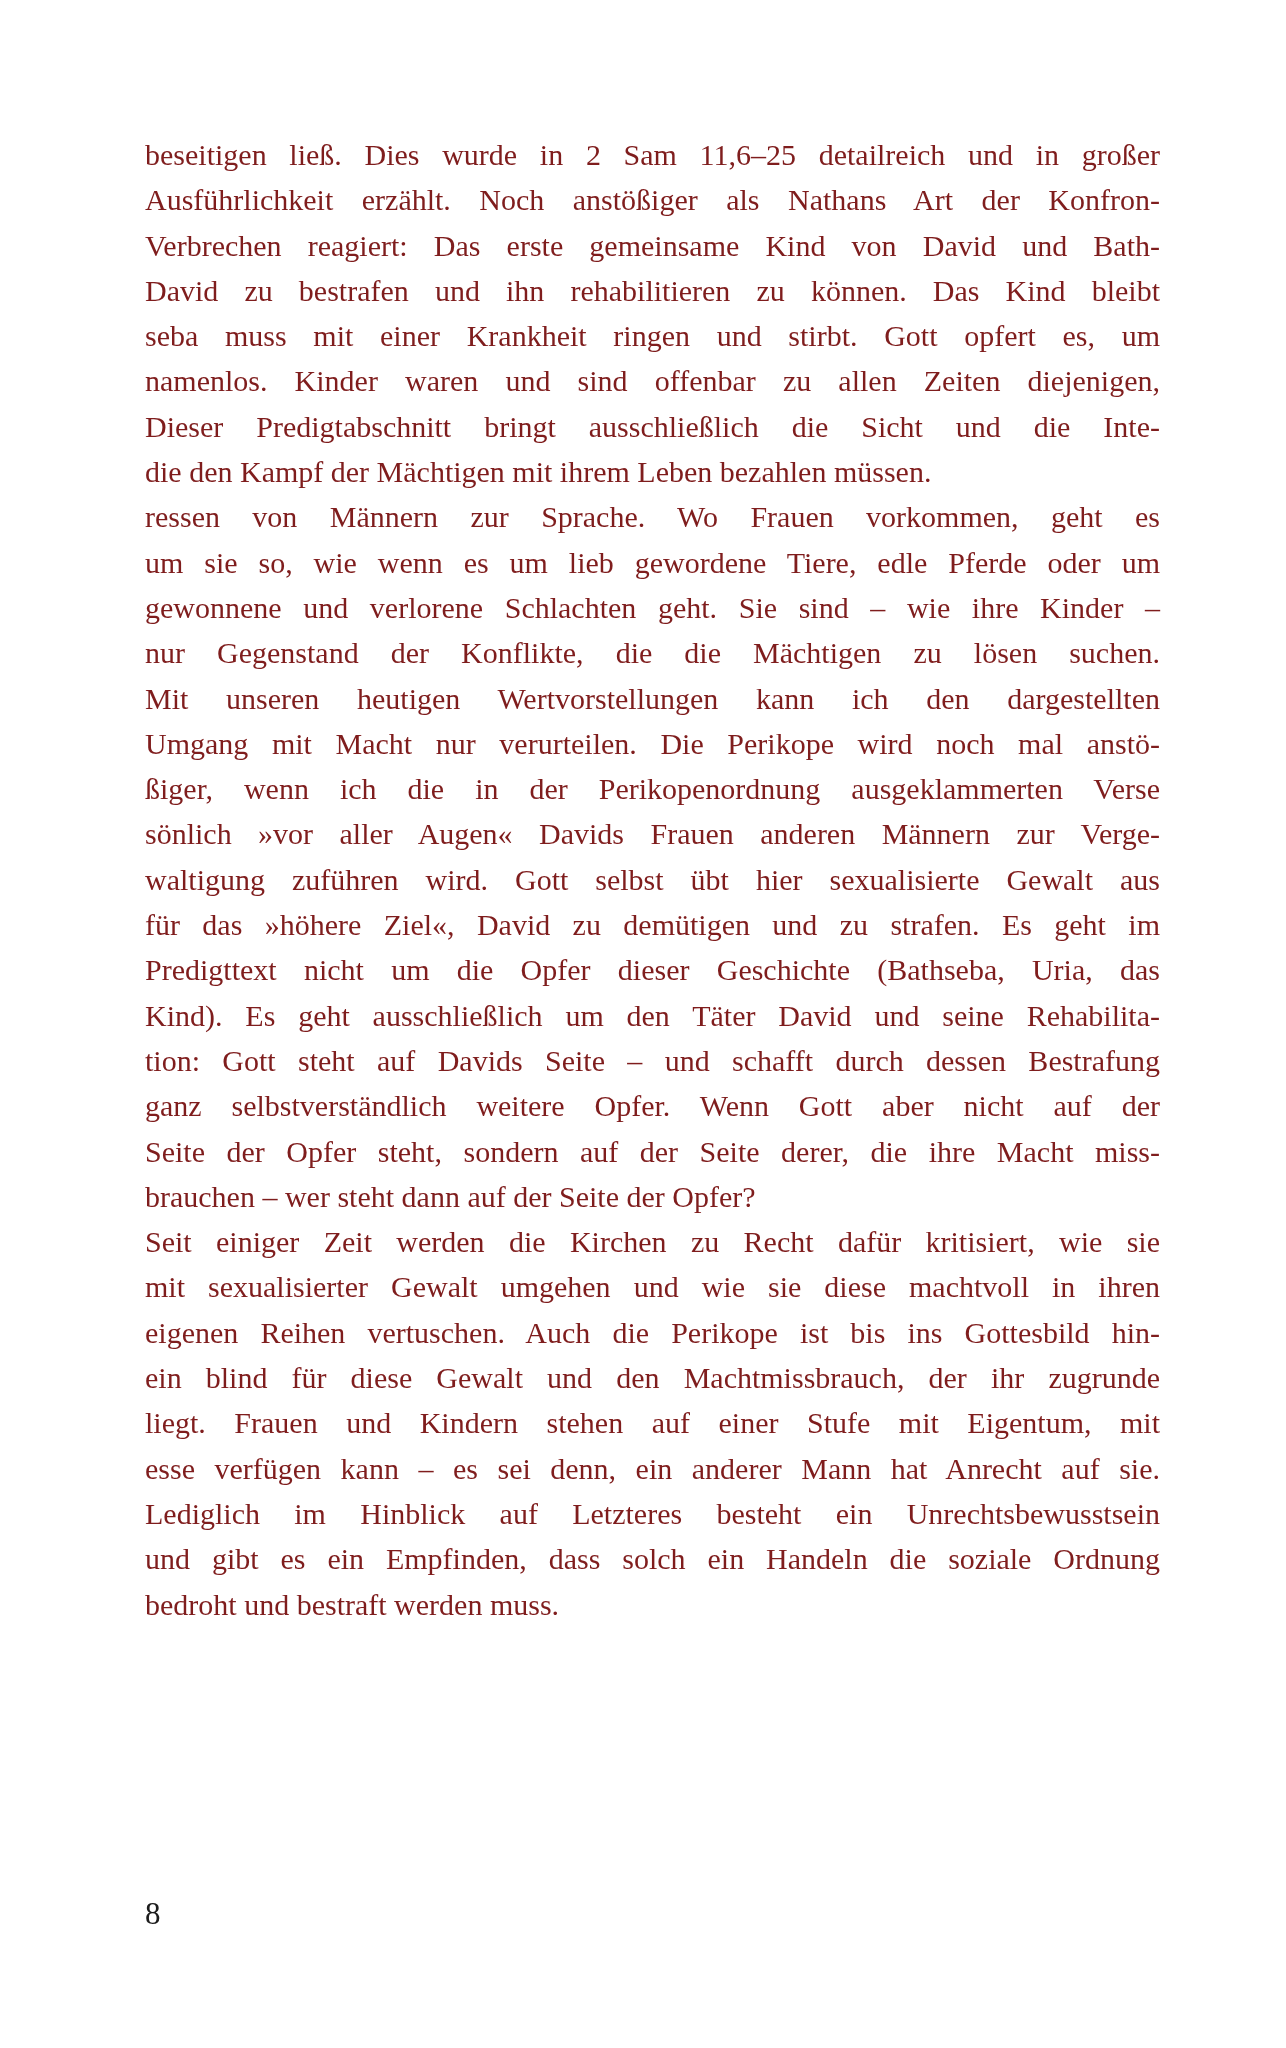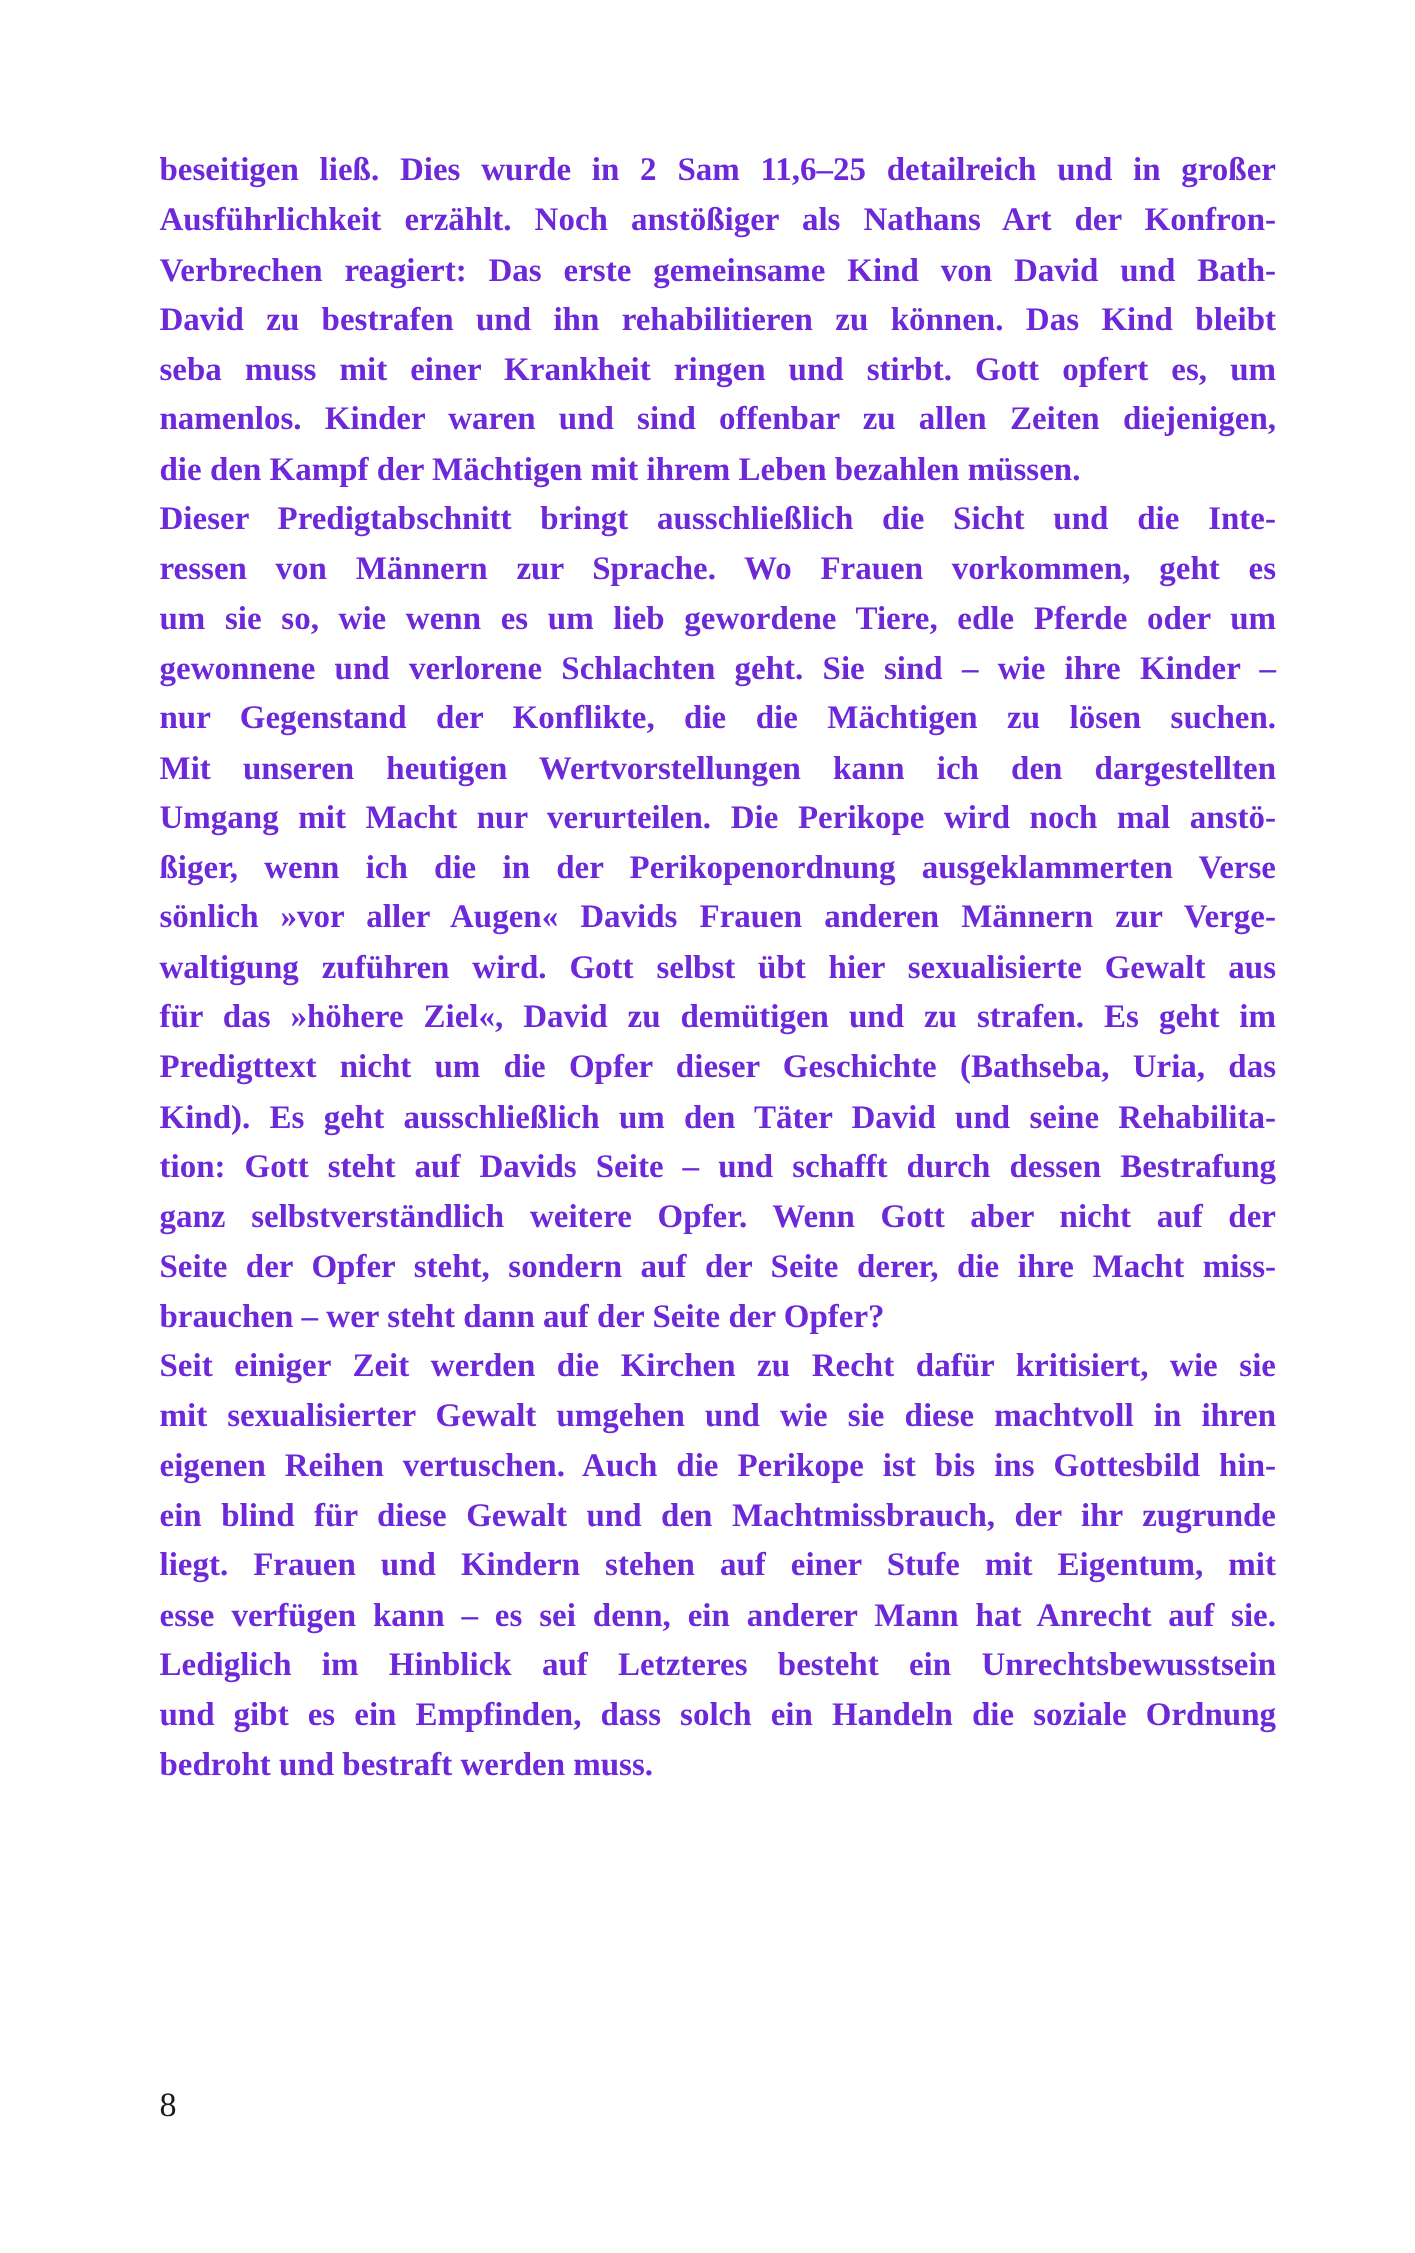--- a/index.html
+++ b/index.html
@@ -45,29 +45,29 @@
     color: #1c1c1c;
     font-size: 31px;
     line-height: 45.3px;
     font-variant-numeric: oldstyle-nums;
   }
 </style>
 </head>
 <body>
 
 <main class="page" style="background: rgb(255, 255, 255);">
-  <section class="text-block" style="color: #6d28d9; font-weight: bold;">
+  <section class="text-block" style="color: #7f1d1d;">
       <div class="line">beseitigen ließ. Dies wurde in 2 Sam 11,6–25 detailreich und in großer</div>
       <div class="line">Ausführlichkeit erzählt. Noch anstößiger als Nathans Art der Konfron-</div>
       <div class="line">Verbrechen reagiert: Das erste gemeinsame Kind von David und Bath-</div>
       <div class="line">David zu bestrafen und ihn rehabilitieren zu können. Das Kind bleibt</div>
       <div class="line">seba muss mit einer Krankheit ringen und stirbt. Gott opfert es, um</div>
       <div class="line">namenlos. Kinder waren und sind offenbar zu allen Zeiten diejenigen,</div>
+      <div class="line">Dieser Predigtabschnitt bringt ausschließlich die Sicht und die Inte-</div>
       <div class="line para-last">die den Kampf der Mächtigen mit ihrem Leben bezahlen müssen.</div>
-      <div class="line">Dieser Predigtabschnitt bringt ausschließlich die Sicht und die Inte-</div>
       <div class="line">ressen von Männern zur Sprache. Wo Frauen vorkommen, geht es</div>
       <div class="line">um sie so, wie wenn es um lieb gewordene Tiere, edle Pferde oder um</div>
       <div class="line">gewonnene und verlorene Schlachten geht. Sie sind – wie ihre Kinder –</div>
       <div class="line">nur Gegenstand der Konflikte, die die Mächtigen zu lösen suchen.</div>
       <div class="line">Mit unseren heutigen Wertvorstellungen kann ich den dargestellten</div>
       <div class="line">Umgang mit Macht nur verurteilen. Die Perikope wird noch mal anstö-</div>
       <div class="line">ßiger, wenn ich die in der Perikopenordnung ausgeklammerten Verse</div>
       <div class="line">sönlich »vor aller Augen« Davids Frauen anderen Männern zur Verge-</div>
       <div class="line">waltigung zuführen wird. Gott selbst übt hier sexualisierte Gewalt aus</div>
       <div class="line">für das »höhere Ziel«, David zu demütigen und zu strafen. Es geht im</div>

